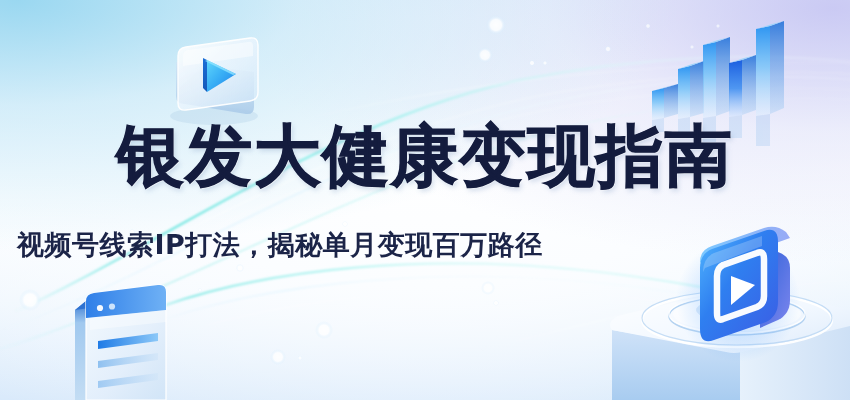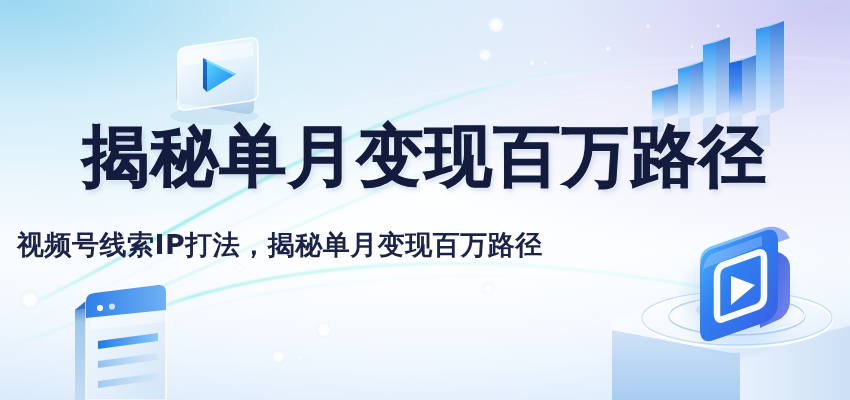--- a/index.html
+++ b/index.html
@@ -341,20 +341,20 @@
       <path d="M717,276 Q717,268 723,265 L757,253 Q764,250 764,259
                L764,296 Q764,304 757,307 L723,319 Q717,322 717,313 Z" fill="none" stroke="#ffffff" stroke-width="6.5" stroke-linejoin="round" opacity=".97"></path>
 
       <path d="M731,276 L755,285 L731,305 Z" fill="#ffffff"></path>
 
       <path d="M703,272 Q703,258 714,253 L762,236 L762,246 L705,268 Z" fill="#ffffff" opacity=".22"></path>
     </g>
   </svg>
 
   <div id="title-wrap">
-    <span id="main-title">揭秘单月变现百万路径</span>
+    <span id="main-title">银发大健康变现指南</span>
   </div>
 
   <div id="subtitle-wrap">
     <span id="subtitle">视频号线索IP打法，揭秘单月变现百万路径</span>
   </div>
 
 </div>
 
 </body></html>

